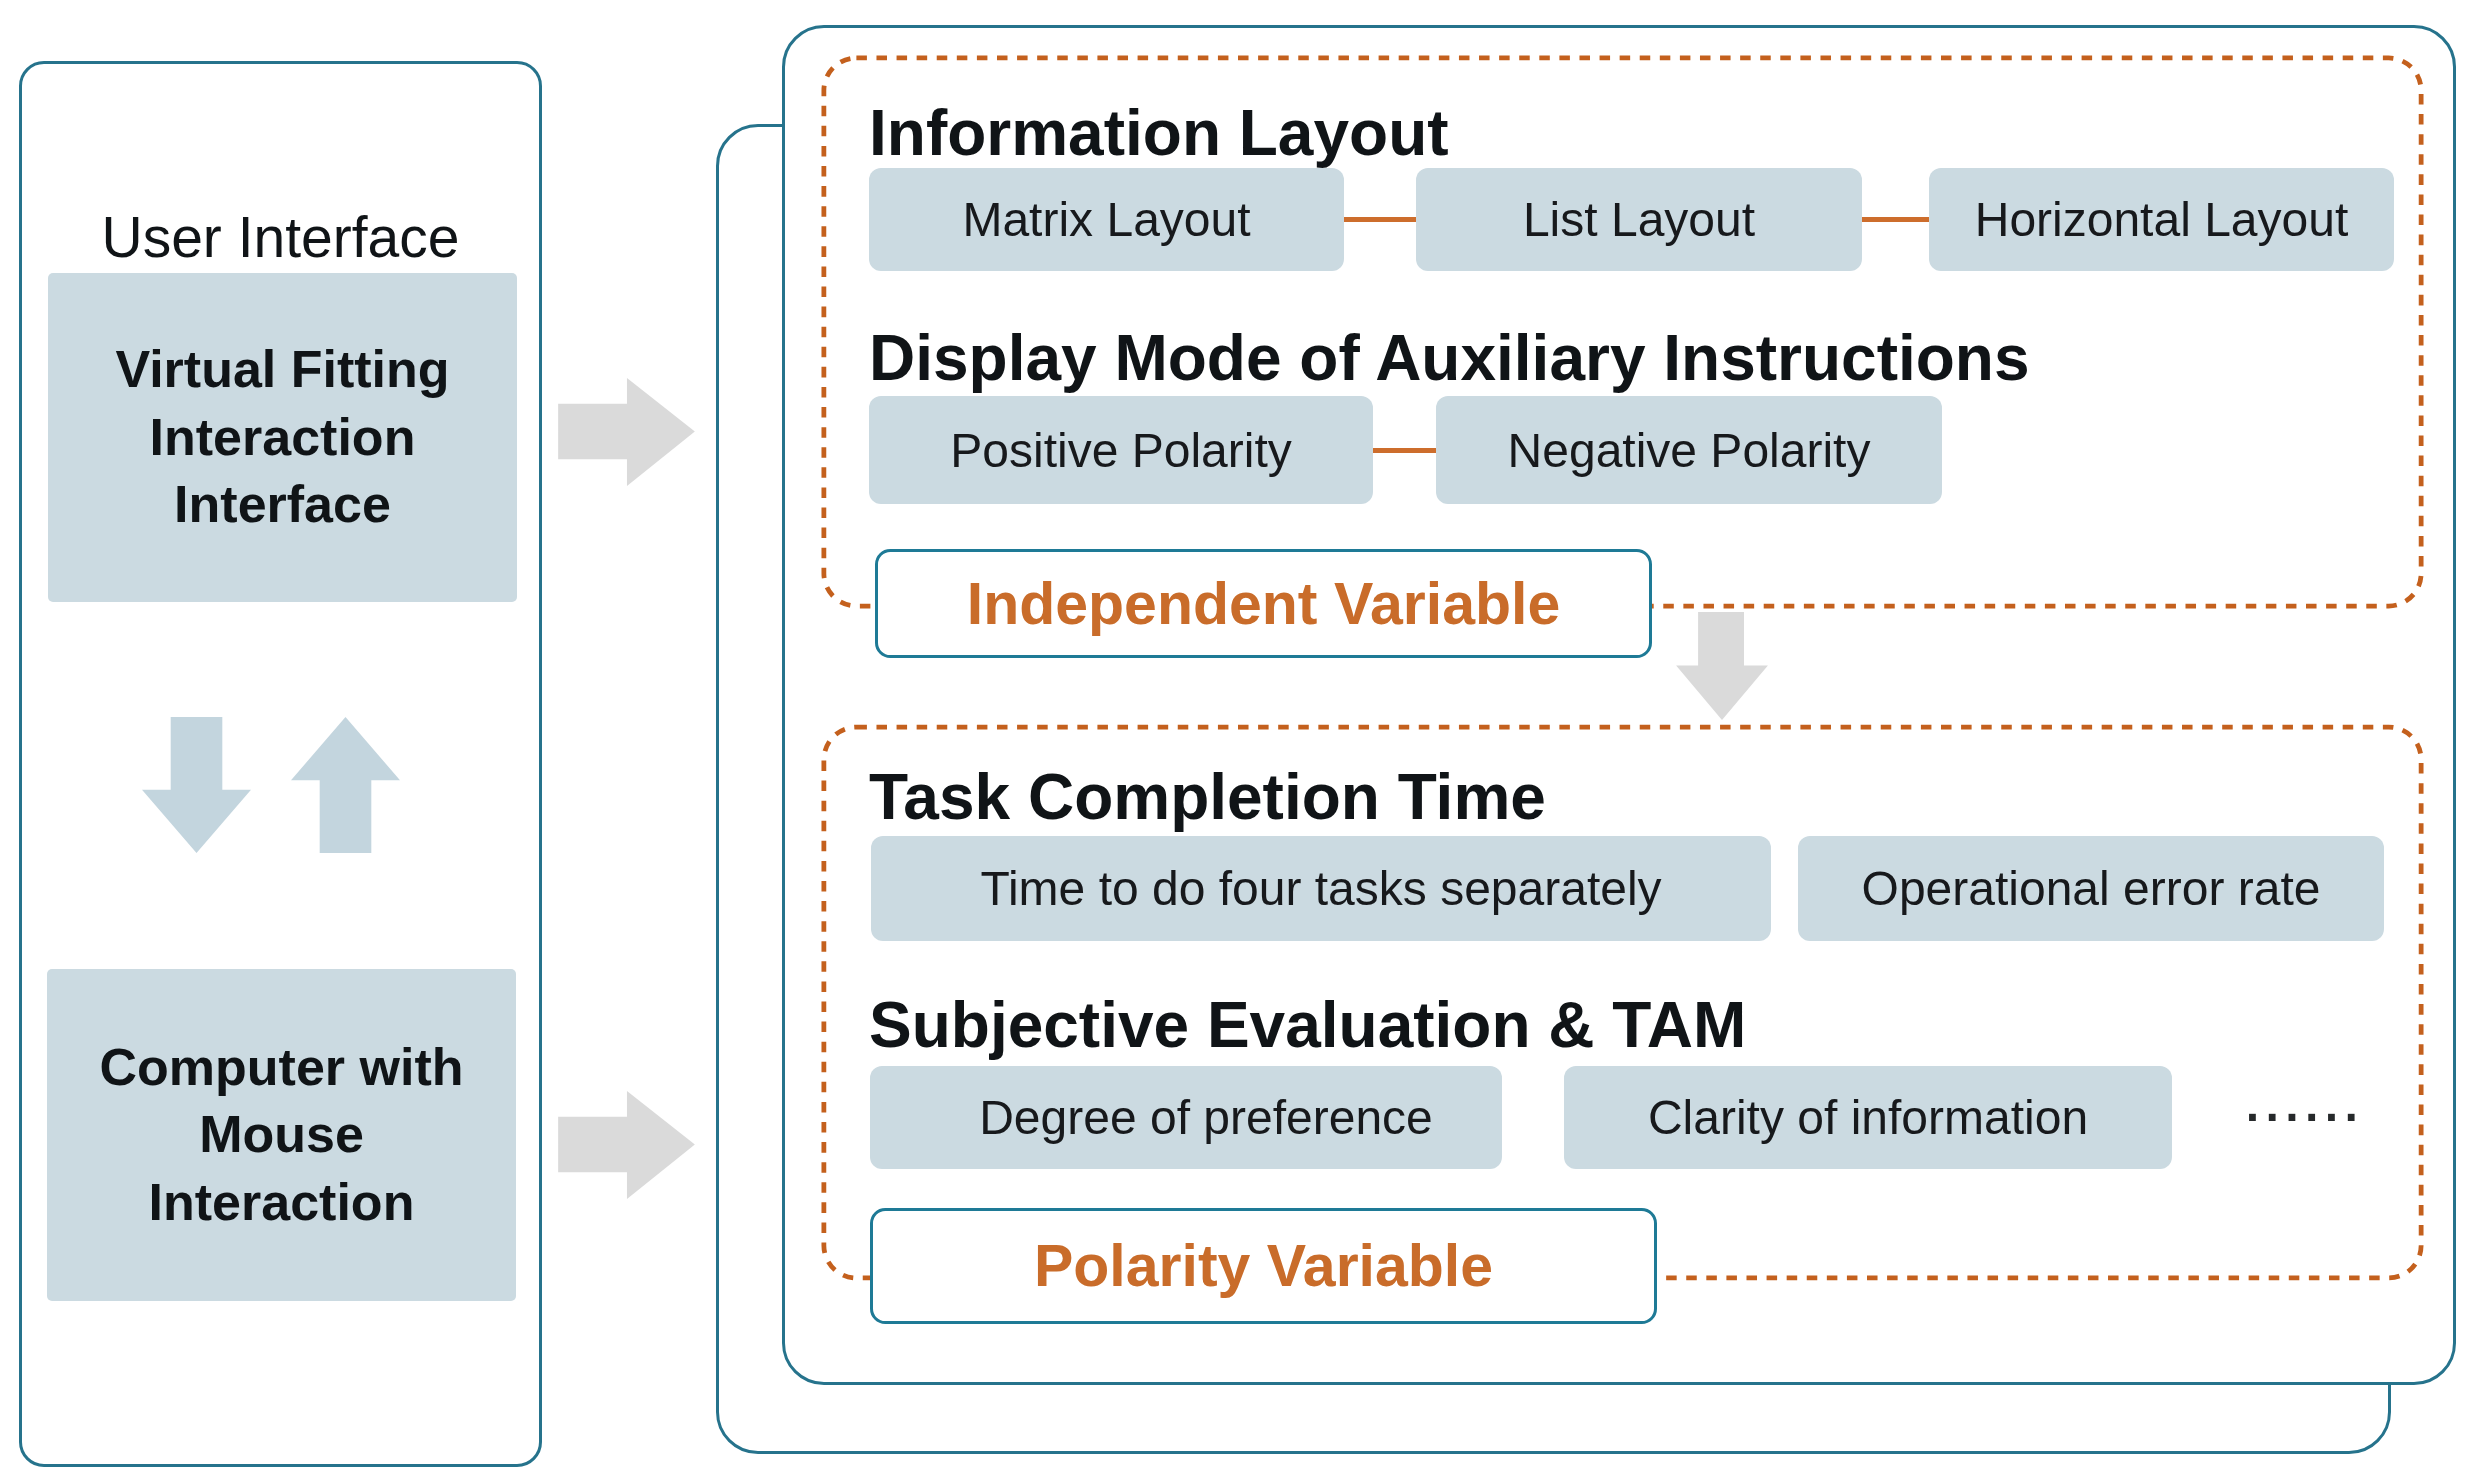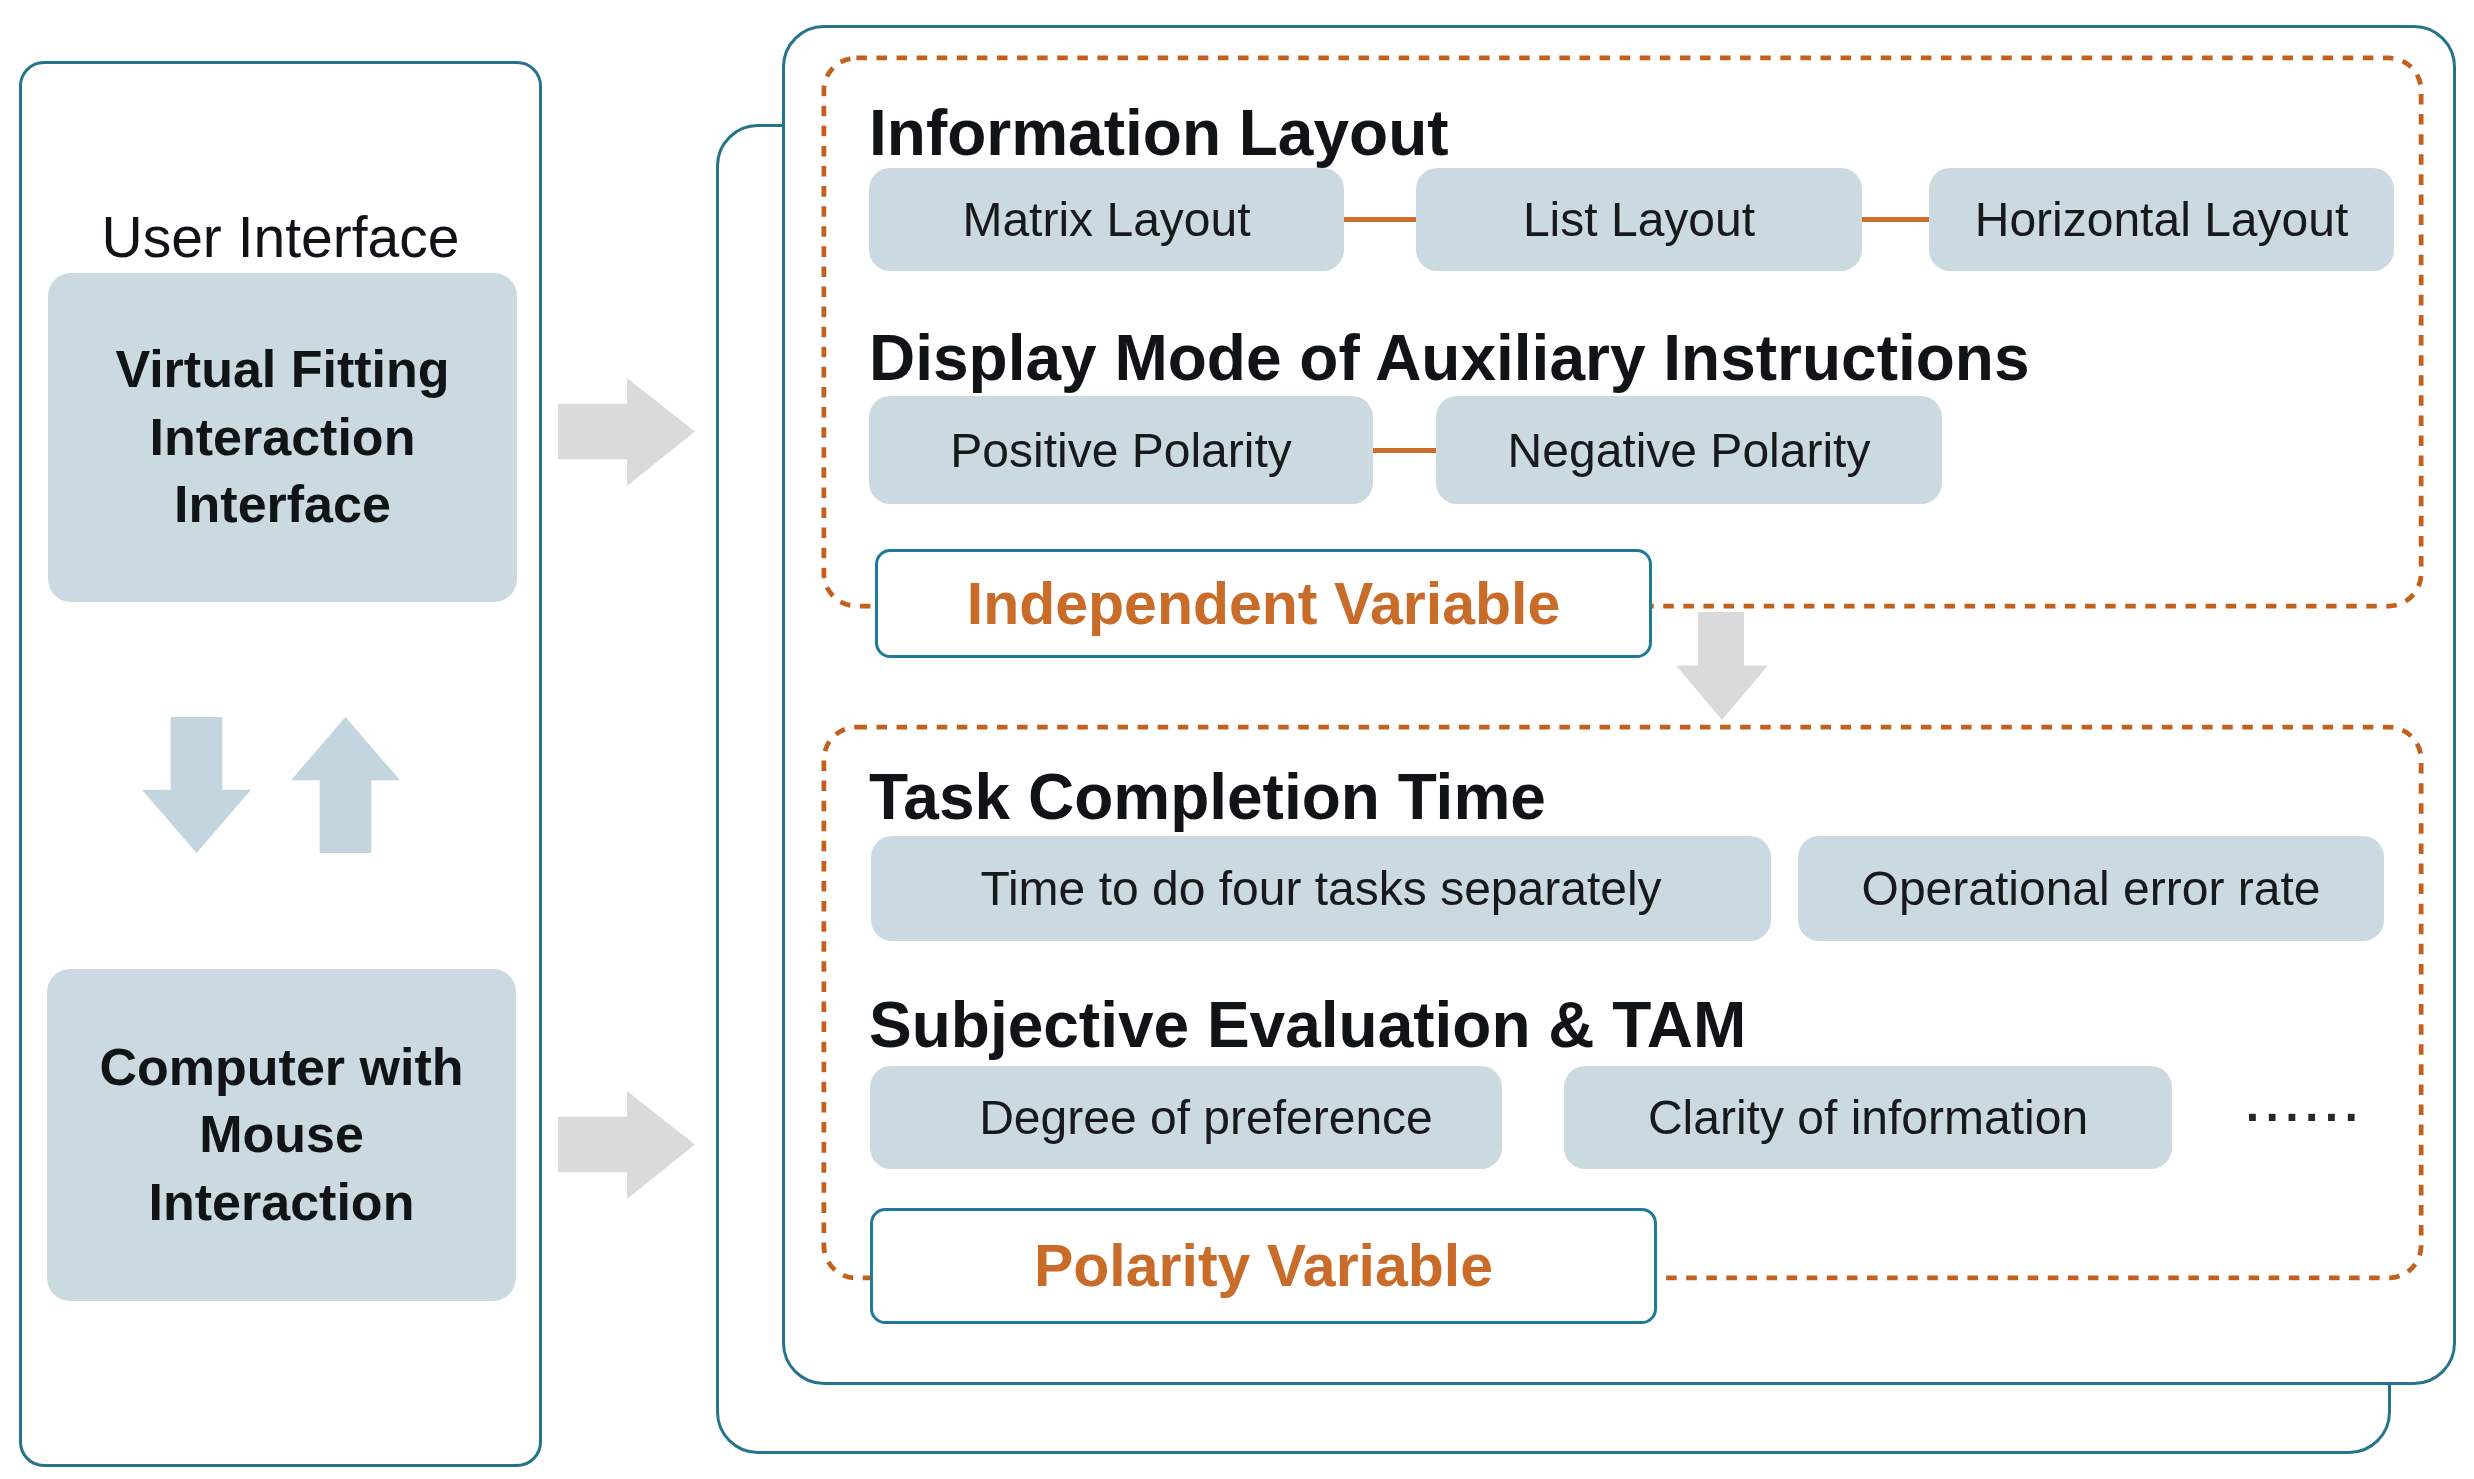--- a/index.html
+++ b/index.html
@@ -15,31 +15,31 @@
   }
   .leftpanel{
     position:absolute;left:19px;top:61px;width:523px;height:1406px;
     background:#ffffff;border:3.8px solid #26738c;border-radius:25px;
   }
   .panel-title{
     position:absolute;left:19px;top:140px;width:523px;text-align:center;
     font-size:57px;font-weight:normal;color:#101417;letter-spacing:0px;
   }
   .bluebox{
-    position:absolute;background:#cbdae1;border-radius:23px;
+    position:absolute;background:#cbdae1;border-radius:5px;
     display:flex;align-items:center;justify-content:center;text-align:center;
     font-size:52px;font-weight:bold;line-height:1.3;color:#101417;padding:0 29px;
   }
   
   .dashed-svg{position:absolute;left:0;top:0;}
   .h{
     position:absolute;font-size:64px;font-weight:bold;color:#101417;white-space:nowrap;
   }
   .pill{
-    position:absolute;background:#cbdae1;border-radius:21px;
+    position:absolute;background:#cbdae1;border-radius:12px;
     display:flex;align-items:center;justify-content:center;
     font-size:48px;color:#17191c;white-space:nowrap;text-align:center;
   }
   .conn{position:absolute;height:4.8px;background:#cd6d2c;}
   .varlabel{
     position:absolute;background:#ffffff;border:3.8px solid #1e7a96;border-radius:15.3px;
     display:flex;align-items:center;justify-content:center;
     font-size:59px;font-weight:bold;color:#c96c2a;white-space:nowrap;
   }
   .dots{

